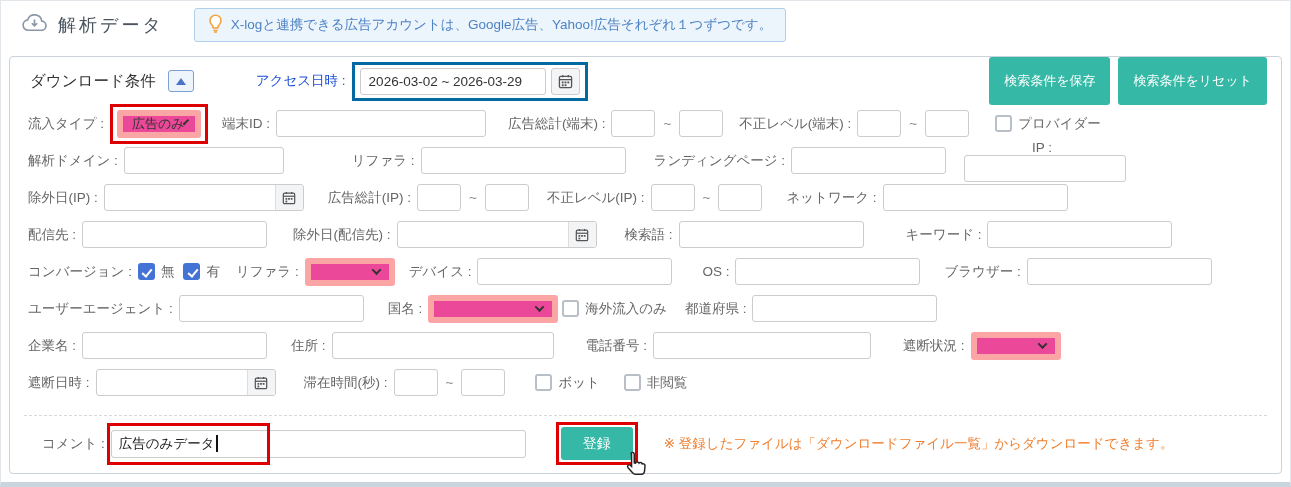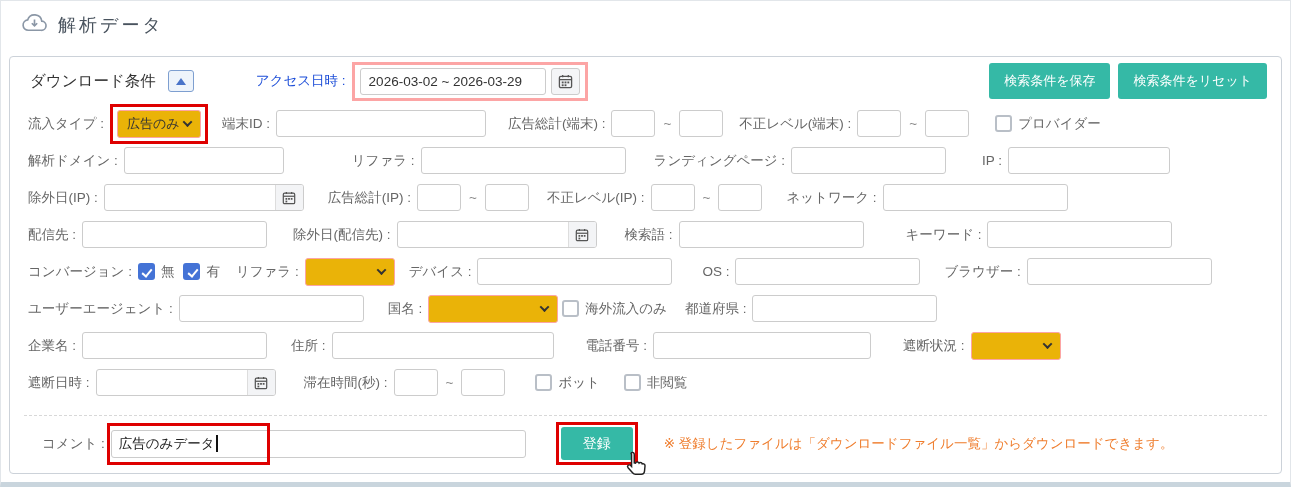--- a/index.html
+++ b/index.html
@@ -18,41 +18,41 @@
   .panel { position:absolute; left:8px; right:8px; top:55px; bottom:8px;
            background:#fff; border:1px solid #ccd2d9; border-radius:4px; }
   .panel-header { display:flex; align-items:center; height:48px; padding:0 14px 0 20px;justify-content:space-between; }
   .panel-title { font-size:15.5px; color:#333; }
   .collapse-btn { margin-left:12px; width:26px; height:22px; border:1px solid #7e9fd0;
                   border-radius:3px; background:#eef4fb; cursor:pointer;
                   display:flex; align-items:center; justify-content:center; }
   .tri-up { width:0; height:0; border-left:5px solid transparent; border-right:5px solid transparent;
             border-bottom:7px solid #4a74c9; }
   .access-label { margin-left:62px; font-size:13.5px; color:#1d4ed8; }
-  .red-wrap { border:3px solid #fca5a5; padding:3px 5px; display:flex; align-items:center; gap:5px; margin-left:6px; }
+  .red-wrap { border:3px solid #0369a1; padding:3px 5px; display:flex; align-items:center; gap:5px; margin-left:6px; }
   .datebox { width:186px; height:27px; border:1px solid #ccc; border-radius:3px; background:#fff;
              display:flex; align-items:center; padding:0 8px; font-size:13.5px; color:#333; }
   .calbtn { width:29px; height:27px; border:1px solid #ccc; border-radius:3px; background:#f4f5f7;
             display:flex; align-items:center; justify-content:center; cursor:pointer; }
   .header-spacer { flex:1; }
   .btn-teal { background:#35b9a6; color:#fff; border:none; border-radius:3px;
-              font-size:13px; height:36px; padding:0 15px; cursor:pointer;
+              font-size:13px; height:48px; padding:0 15px; cursor:pointer;
               font-family:"Liberation Sans","DejaVu Sans",sans-serif; }
   .btn-teal + .btn-teal { margin-left:8px; }
 
   
   .row { display:flex; align-items:center; height:37px; padding-left:18px;
          font-size:13.5px; color:#666; white-space:nowrap; }
   .fld { display:flex; align-items:center; }
   .lbl { margin-right:6px; }
   input.txt { height:27px; border:1px solid #ccc; border-radius:3px; padding:0 7px;
               font:13px "Liberation Sans","DejaVu Sans",sans-serif; color:#333; background:#fff; }
   input.sm { width:44px; }
   .tilde { margin:0 8px; color:#888; }
-  .sel { height:28px; border:1px solid #fca5a5; border-radius:3px; background:#eab308;
+  .sel { height:28px; border:6px solid #fca5a5; border-radius:3px; background:#ec4899;
          display:flex; align-items:center; justify-content:space-between;
          padding:0 9px; font-size:13px; color:#333; cursor:pointer; }
   .chev { width:7px; height:7px; border-right:2px solid #333; border-bottom:2px solid #333;
           transform:rotate(45deg) translate(-1px,-1px); }
   .sel-redwrap { border:3px solid #de0000; padding:3px 4px; }
   .dateinput { position:relative; display:flex; align-items:center; }
   .dateinput input { padding-right:32px; }
   .cal-inside { position:absolute; right:1px; top:1px; bottom:1px; width:28px;
                 background:#f3f4f6; border-left:1px solid #ddd; border-radius:0 2px 2px 0;
                 display:flex; align-items:center; justify-content:center; cursor:pointer; }
@@ -84,20 +84,29 @@
 <div class="page">
 
   <div class="topbar">
     <span>
       <svg width="27" height="23" viewBox="0 0 26 22">
           <path d="M7 18.5a5 5 0 0 1-.6-9.96A7 7 0 0 1 20 9.7a4.3 4.3 0 0 1-.6 8.8H7z" fill="none" stroke="#8b97a6" stroke-width="1.6"></path>
           <path d="M13 8v6.2M10.4 11.7L13 14.3l2.6-2.6" stroke="#8b97a6" stroke-width="1.6" fill="none"></path>
         </svg>
     </span>
     <span class="page-title">解析データ</span>
+    <div class="notice">
+      <span>
+        <svg width="15" height="19" viewBox="0 0 14 18">
+            <path d="M7 1.2c-3.1 0-5.2 2.3-5.2 5.1 0 2 1 3.2 2 4.4.6.8 1 1.7 1.1 2.6h4.2c.1-.9.5-1.8 1.1-2.6 1-1.2 2-2.4 2-4.4C12.2 3.5 10.1 1.2 7 1.2z" fill="#fff" stroke="#f2a33c" stroke-width="1.5"></path>
+            <path d="M5 15.6h4M5.6 17.2h2.8" stroke="#f2a33c" stroke-width="1.3"></path>
+          </svg>
+      </span>
+      <span>X-logと連携できる広告アカウントは、Google広告、Yahoo!広告それぞれ１つずつです。</span>
+    </div>
   </div>
 
   <div class="panel">
 
     <div class="panel-header">
       <span class="panel-title">ダウンロード条件</span>
       <button class="collapse-btn">
           <span class="tri-up"></span>
         </button>
       <span class="access-label">アクセス日時 :</span>
@@ -162,21 +171,21 @@
         <input class="txt" style="width: 160px;">
       </div>
       <div class="fld" style="margin-left:68px;">
         <span class="lbl">リファラ :</span>
         <input class="txt" style="width: 205px;">
       </div>
       <div class="fld" style="margin-left:28px;">
         <span class="lbl">ランディングページ :</span>
         <input class="txt" style="width: 155px;">
       </div>
-      <div class="fld" style="margin-left:36px;">
+      <div class="fld" style="margin-left:18px;flex-direction:column;">
         <span class="lbl">IP :</span>
         <input class="txt" style="width: 162px;">
       </div>
     </div>
 
     <div class="row">
       <div class="fld">
         <span class="lbl">除外日(IP) :</span>
         <div class="dateinput">
           <input class="txt" style="width: 200px;">

